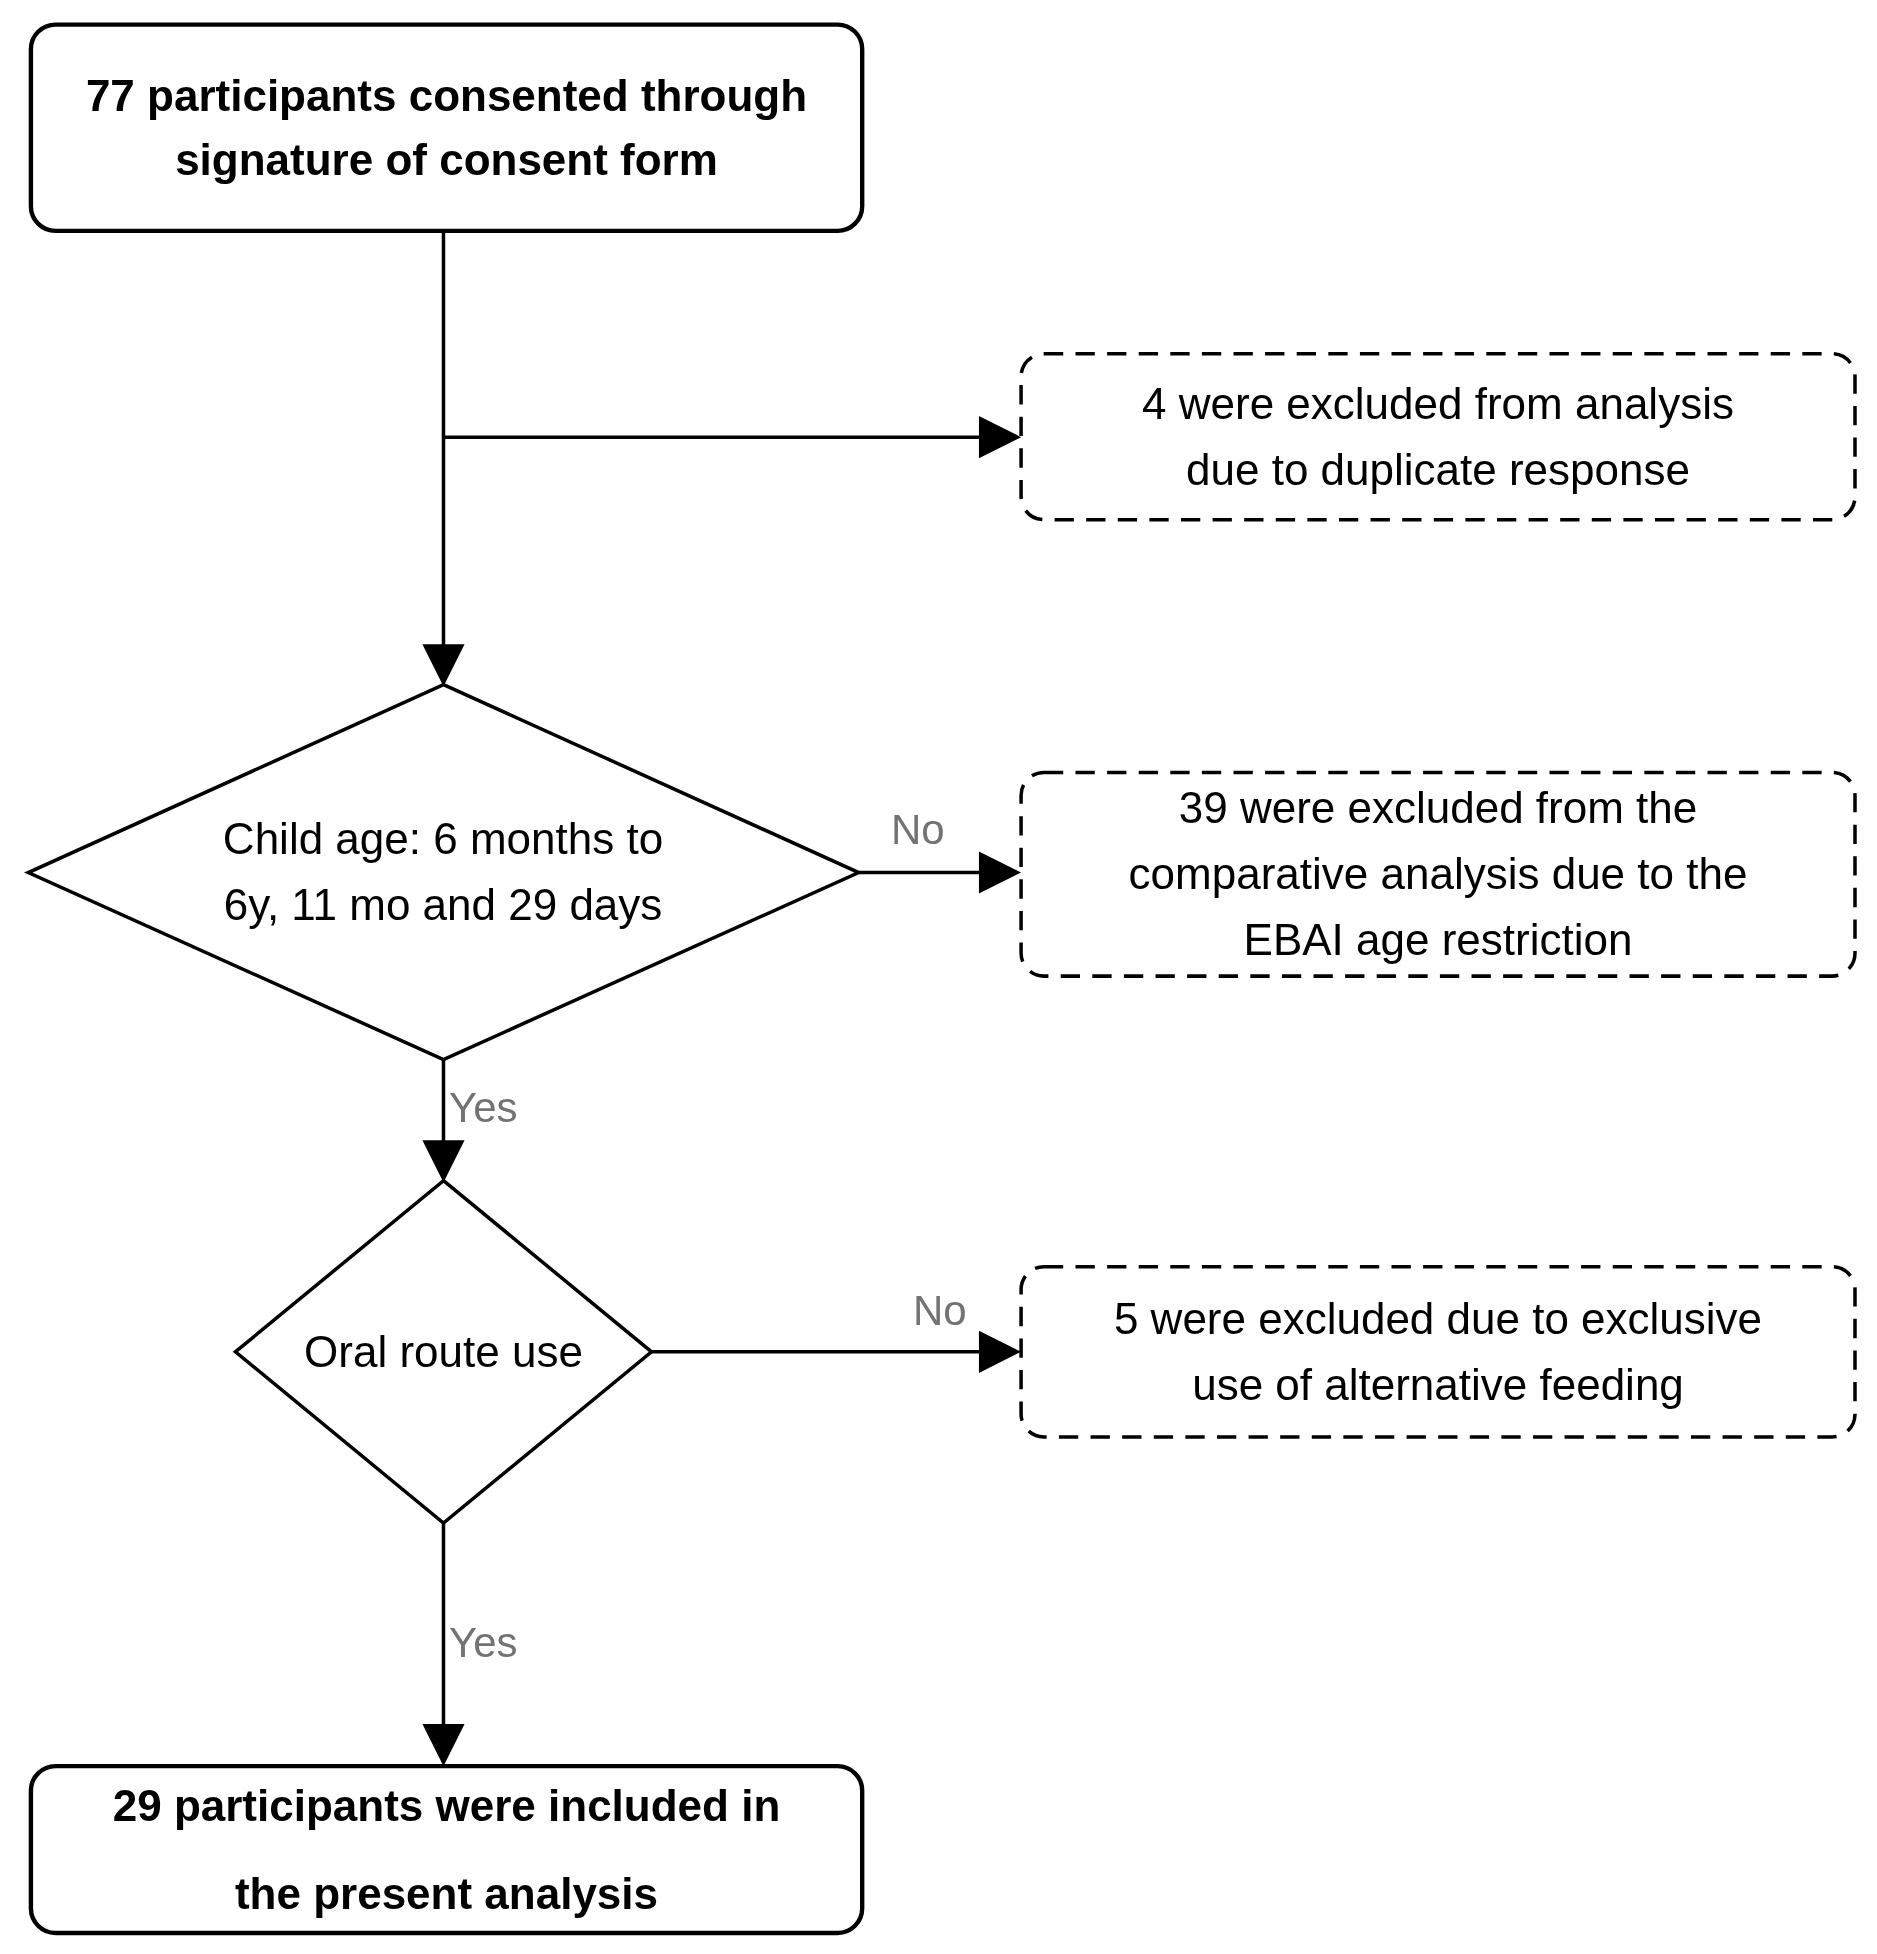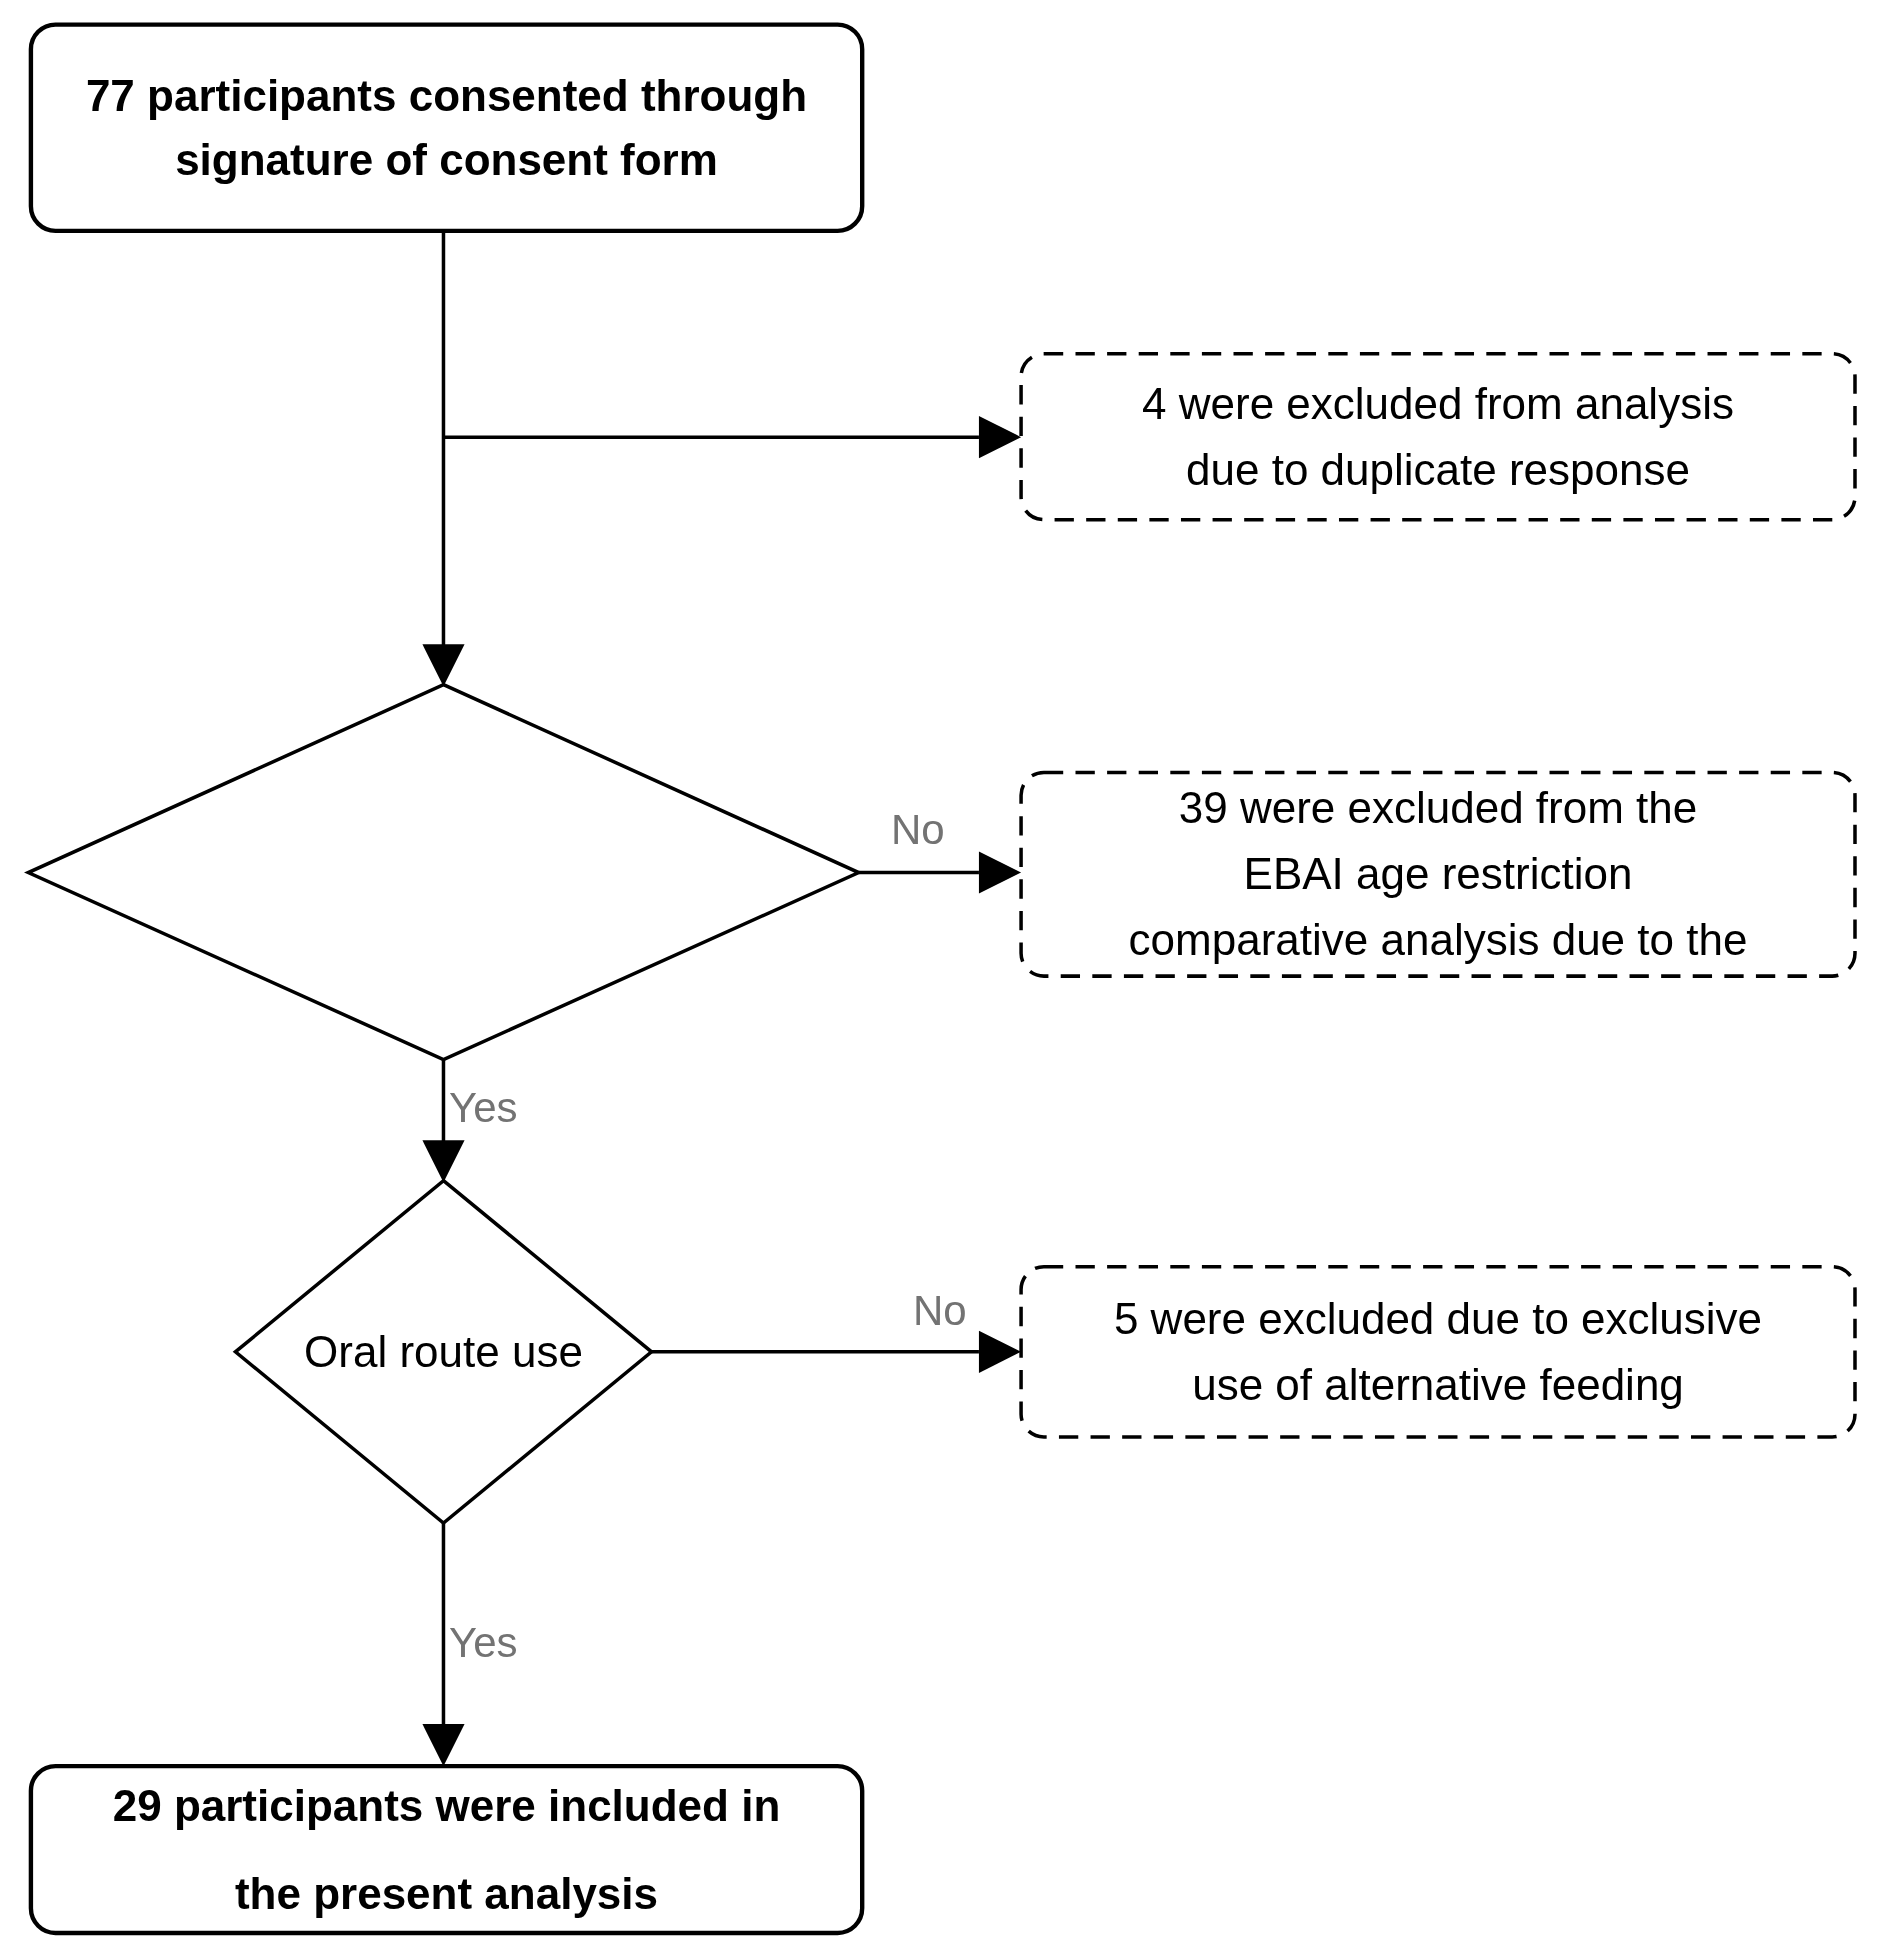--- a/index.html
+++ b/index.html
@@ -94,25 +94,29 @@
   <div class="node-text bold" style="left:31px; top:24.6px; width:831px; height:206px;">
     <div>77 participants consented through</div>
     <div>signature of consent form</div>
   </div>
 
   <div class="node-text" style="left:1021px; top:354px; width:834px; height:166px;">
     <div>4 were excluded from analysis</div>
     <div>due to duplicate response</div>
   </div>
 
+  <div class="node-text" style="left:136px; top:795px; width:614px; height:154px;">
+    <div>Child age: 6 months to</div>
+    <div>6y, 11 mo and 29 days</div>
+  </div>
 
   <div class="node-text" style="left:1021px; top:772px; width:834px; height:204px;">
     <div>39 were excluded from the</div>
+    <div>comparative analysis due to the</div>
     <div>EBAI age restriction</div>
-    <div>comparative analysis due to the</div>
   </div>
 
   <div class="node-text" style="left:224px; top:1312px; width:439px; height:79px;text-align:right;">
     <div>Oral route use</div>
   </div>
 
   <div class="node-text" style="left:1021px; top:1267px; width:834px; height:170px;">
     <div>5 were excluded due to exclusive</div>
     <div>use of alternative feeding</div>
   </div>

